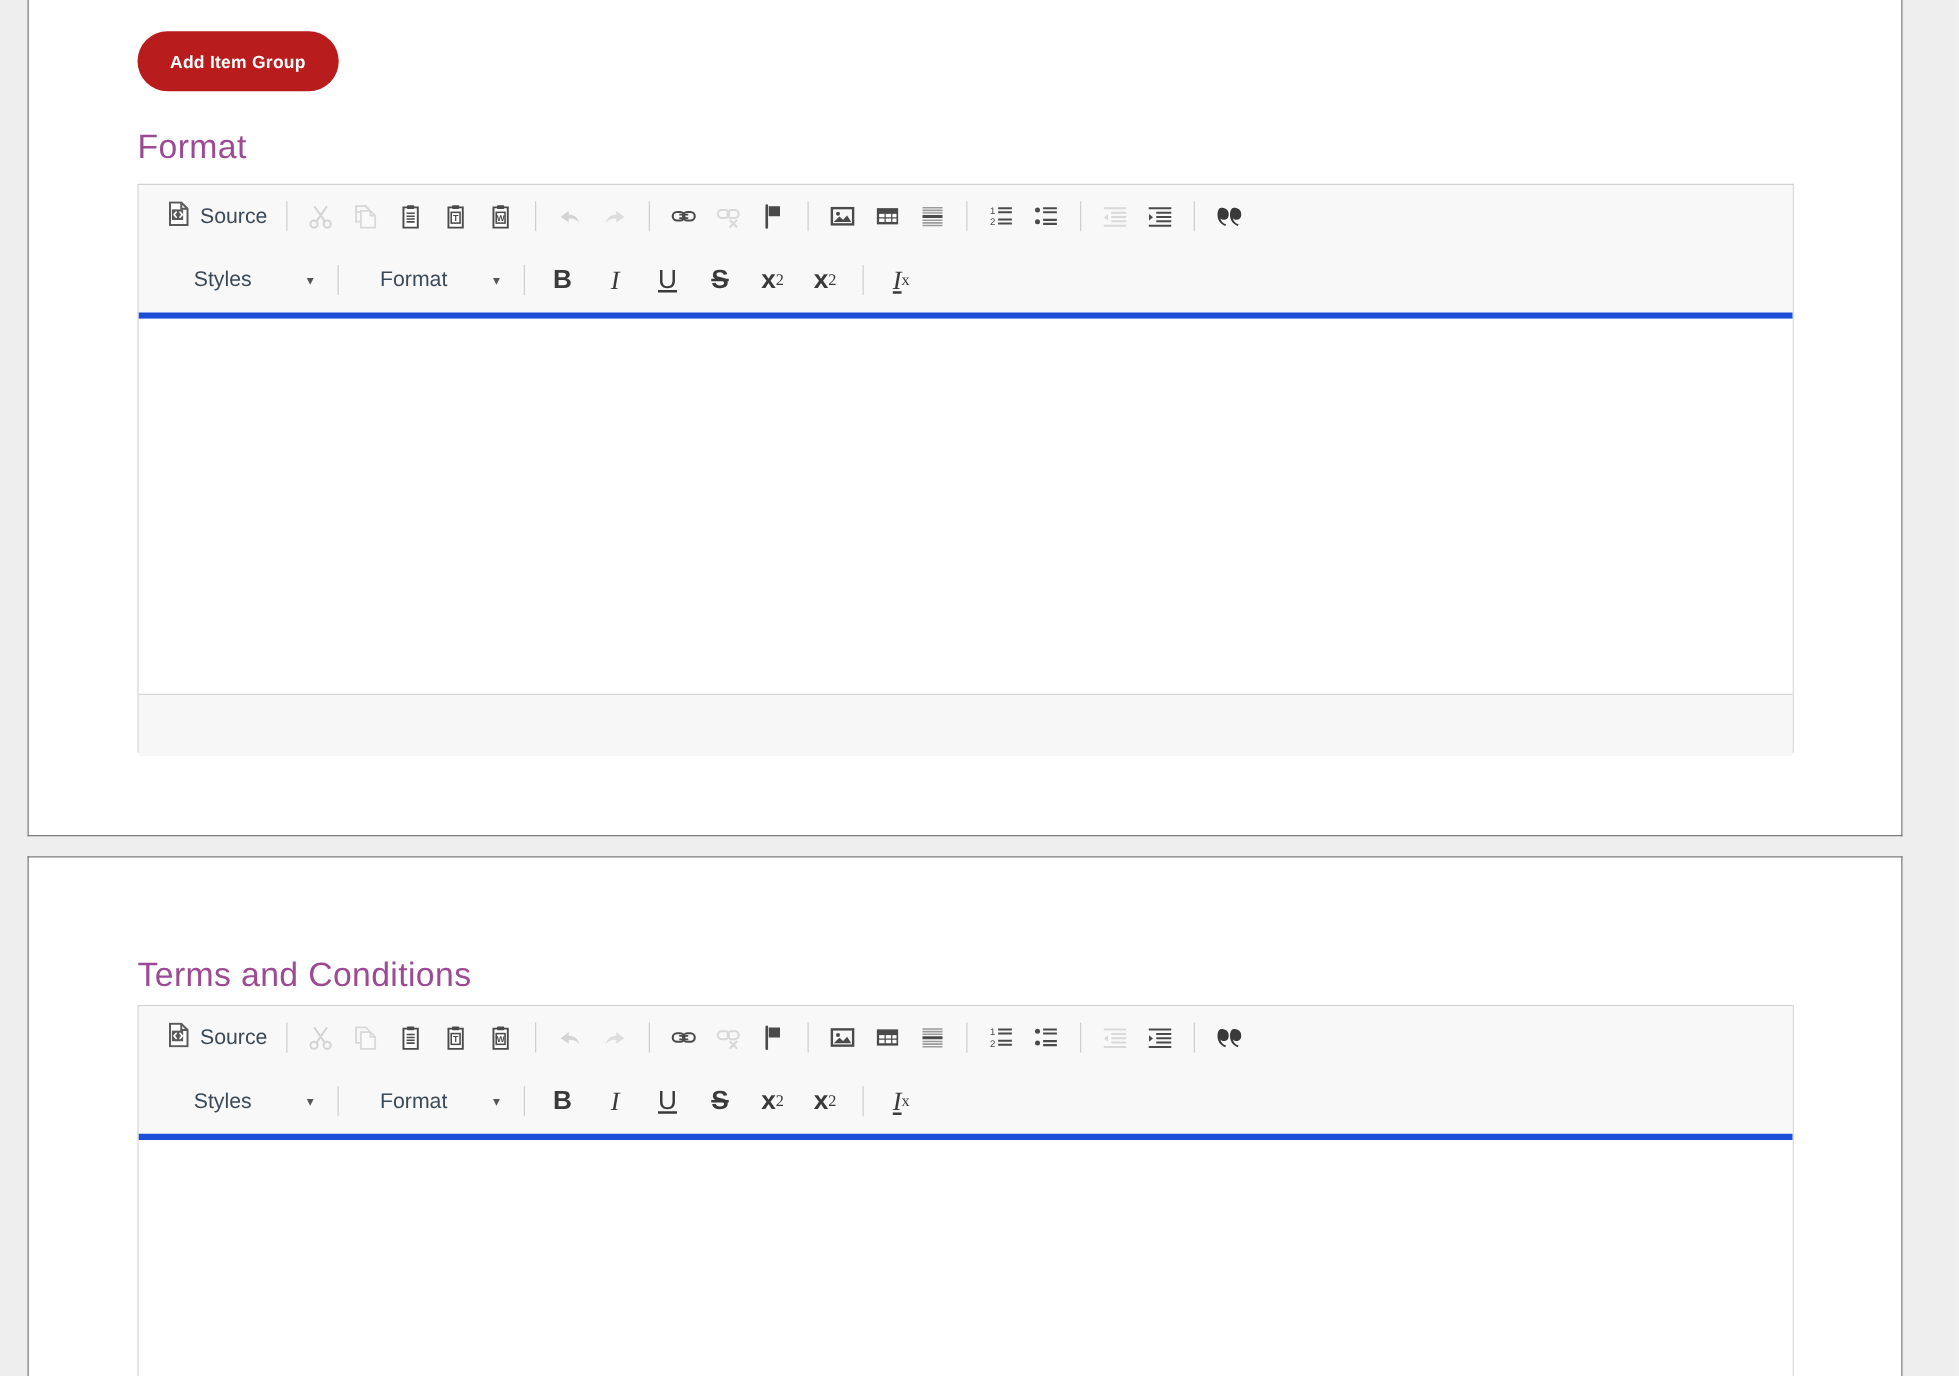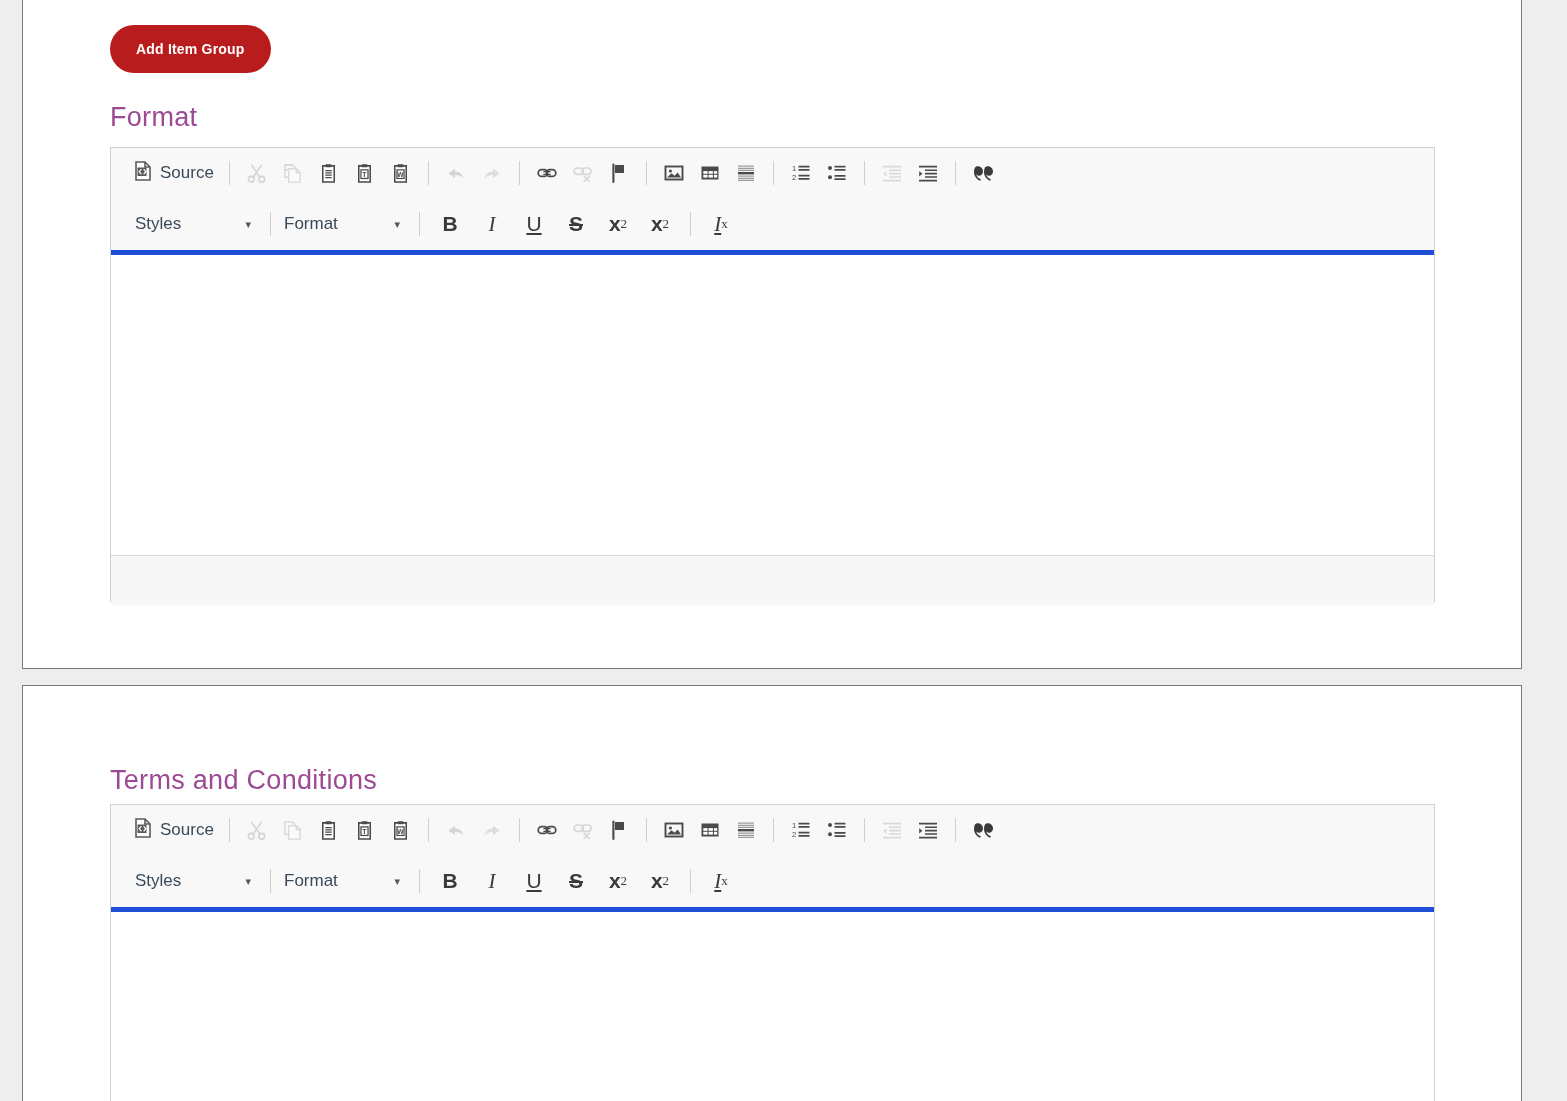--- a/index.html
+++ b/index.html
@@ -92,21 +92,21 @@
     flex:0 0 auto;
   }
 
   
   .tb-combo {
     display:flex; align-items:center;
     height:34px; cursor:pointer;
     color:#3b4a58; font-size:17px;
     flex:0 0 auto;
   }
-  .tb-combo .lbl { padding-left:4px; }
+  .tb-combo .lbl { padding-left:4px;margin-left:20px; }
   .tb-combo .caret {
     margin-left:auto; padding-right:10px;
     font-size:11px; color:#555;
   }
   #combo-styles { width:130px; }
   #combo-format { width:130px; }
 
   
   .tb-txt {
     display:flex; align-items:center; justify-content:center;

